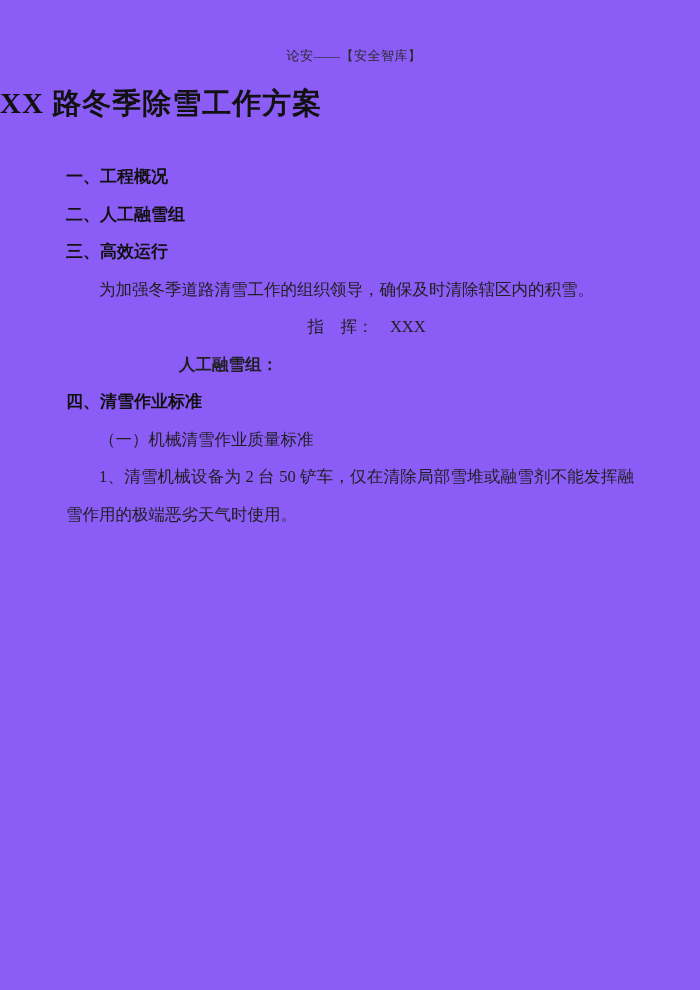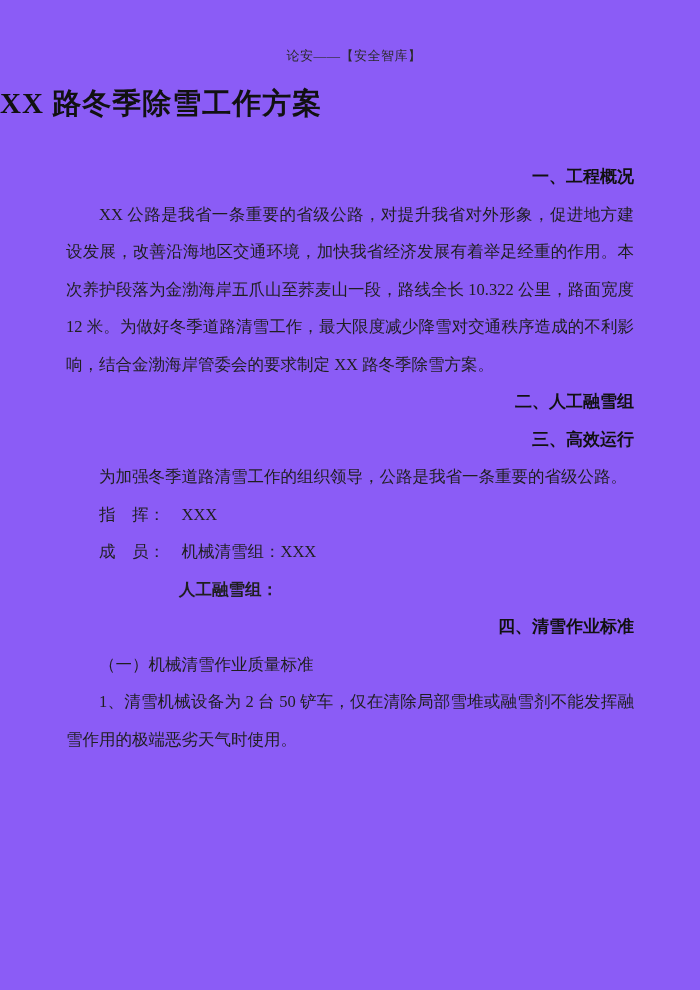--- a/index.html
+++ b/index.html
@@ -45,30 +45,30 @@
     left: 66px;
     width: 568px;
     font-size: 16.5px;
     line-height: 37.5px;
   }
   .sec-heading {
     margin: 0;
     font-size: 17px;
     font-weight: 700;
     color: #111111;
-    text-align: right;
   }
   .para {
     margin: 0;
     text-indent: 2em;
     text-align: justify;
   }
   .line {
     margin: 0;
     text-indent: 2em;
+    text-align: center;
   }
   .line-deep {
     margin: 0;
     padding-left: 113px;
     font-weight: bold;
   }
   .sub-heading {
     margin: 0;
     text-indent: 2em;
   }
@@ -78,28 +78,26 @@
 
 <div class="page">
 
   <div class="doc-header">论安——【安全智库】</div>
 
   <h1 class="doc-title">XX 路冬季除雪工作方案</h1>
 
   <div class="content">
 
     <h2 class="sec-heading">一、工程概况</h2>
-    <p class="para">XX 公路是我省一条重要的省级公路，对提升我省对外形象，促进地方建设发展，改善沿海地区交通环境，加快我省经济发展有着举足经重的作用。本次养护段落为金渤海岸五爪山至荞麦山一段，路线全长 10.322 公里，路面宽度 12 米。为做好冬季道路清雪工作，最大限度减少降雪对交通秩序造成的不利影响，结合金渤海岸管委会的要求制定 XX 路冬季除雪方案。</p>
 
     <h2 class="sec-heading">二、人工融雪组</h2>
 
     <h2 class="sec-heading">三、高效运行</h2>
-    <p class="para">为加强冬季道路清雪工作的组织领导，公路是我省一条重要的省级公路。</p>
+    <p class="para">为加强冬季道路清雪工作的组织领导，确保及时清除辖区内的积雪。</p>
     <p class="line">指　挥：　XXX</p>
-    <p class="line">成　员：　机械清雪组：XXX</p>
     <p class="line-deep">人工融雪组：</p>
 
     <h2 class="sec-heading">四、清雪作业标准</h2>
     <p class="sub-heading">（一）机械清雪作业质量标准</p>
     <p class="para">1、清雪机械设备为 2 台 50 铲车，仅在清除局部雪堆或融雪剂不能发挥融雪作用的极端恶劣天气时使用。</p>
 
   </div>
 </div>
 
 </body></html>

